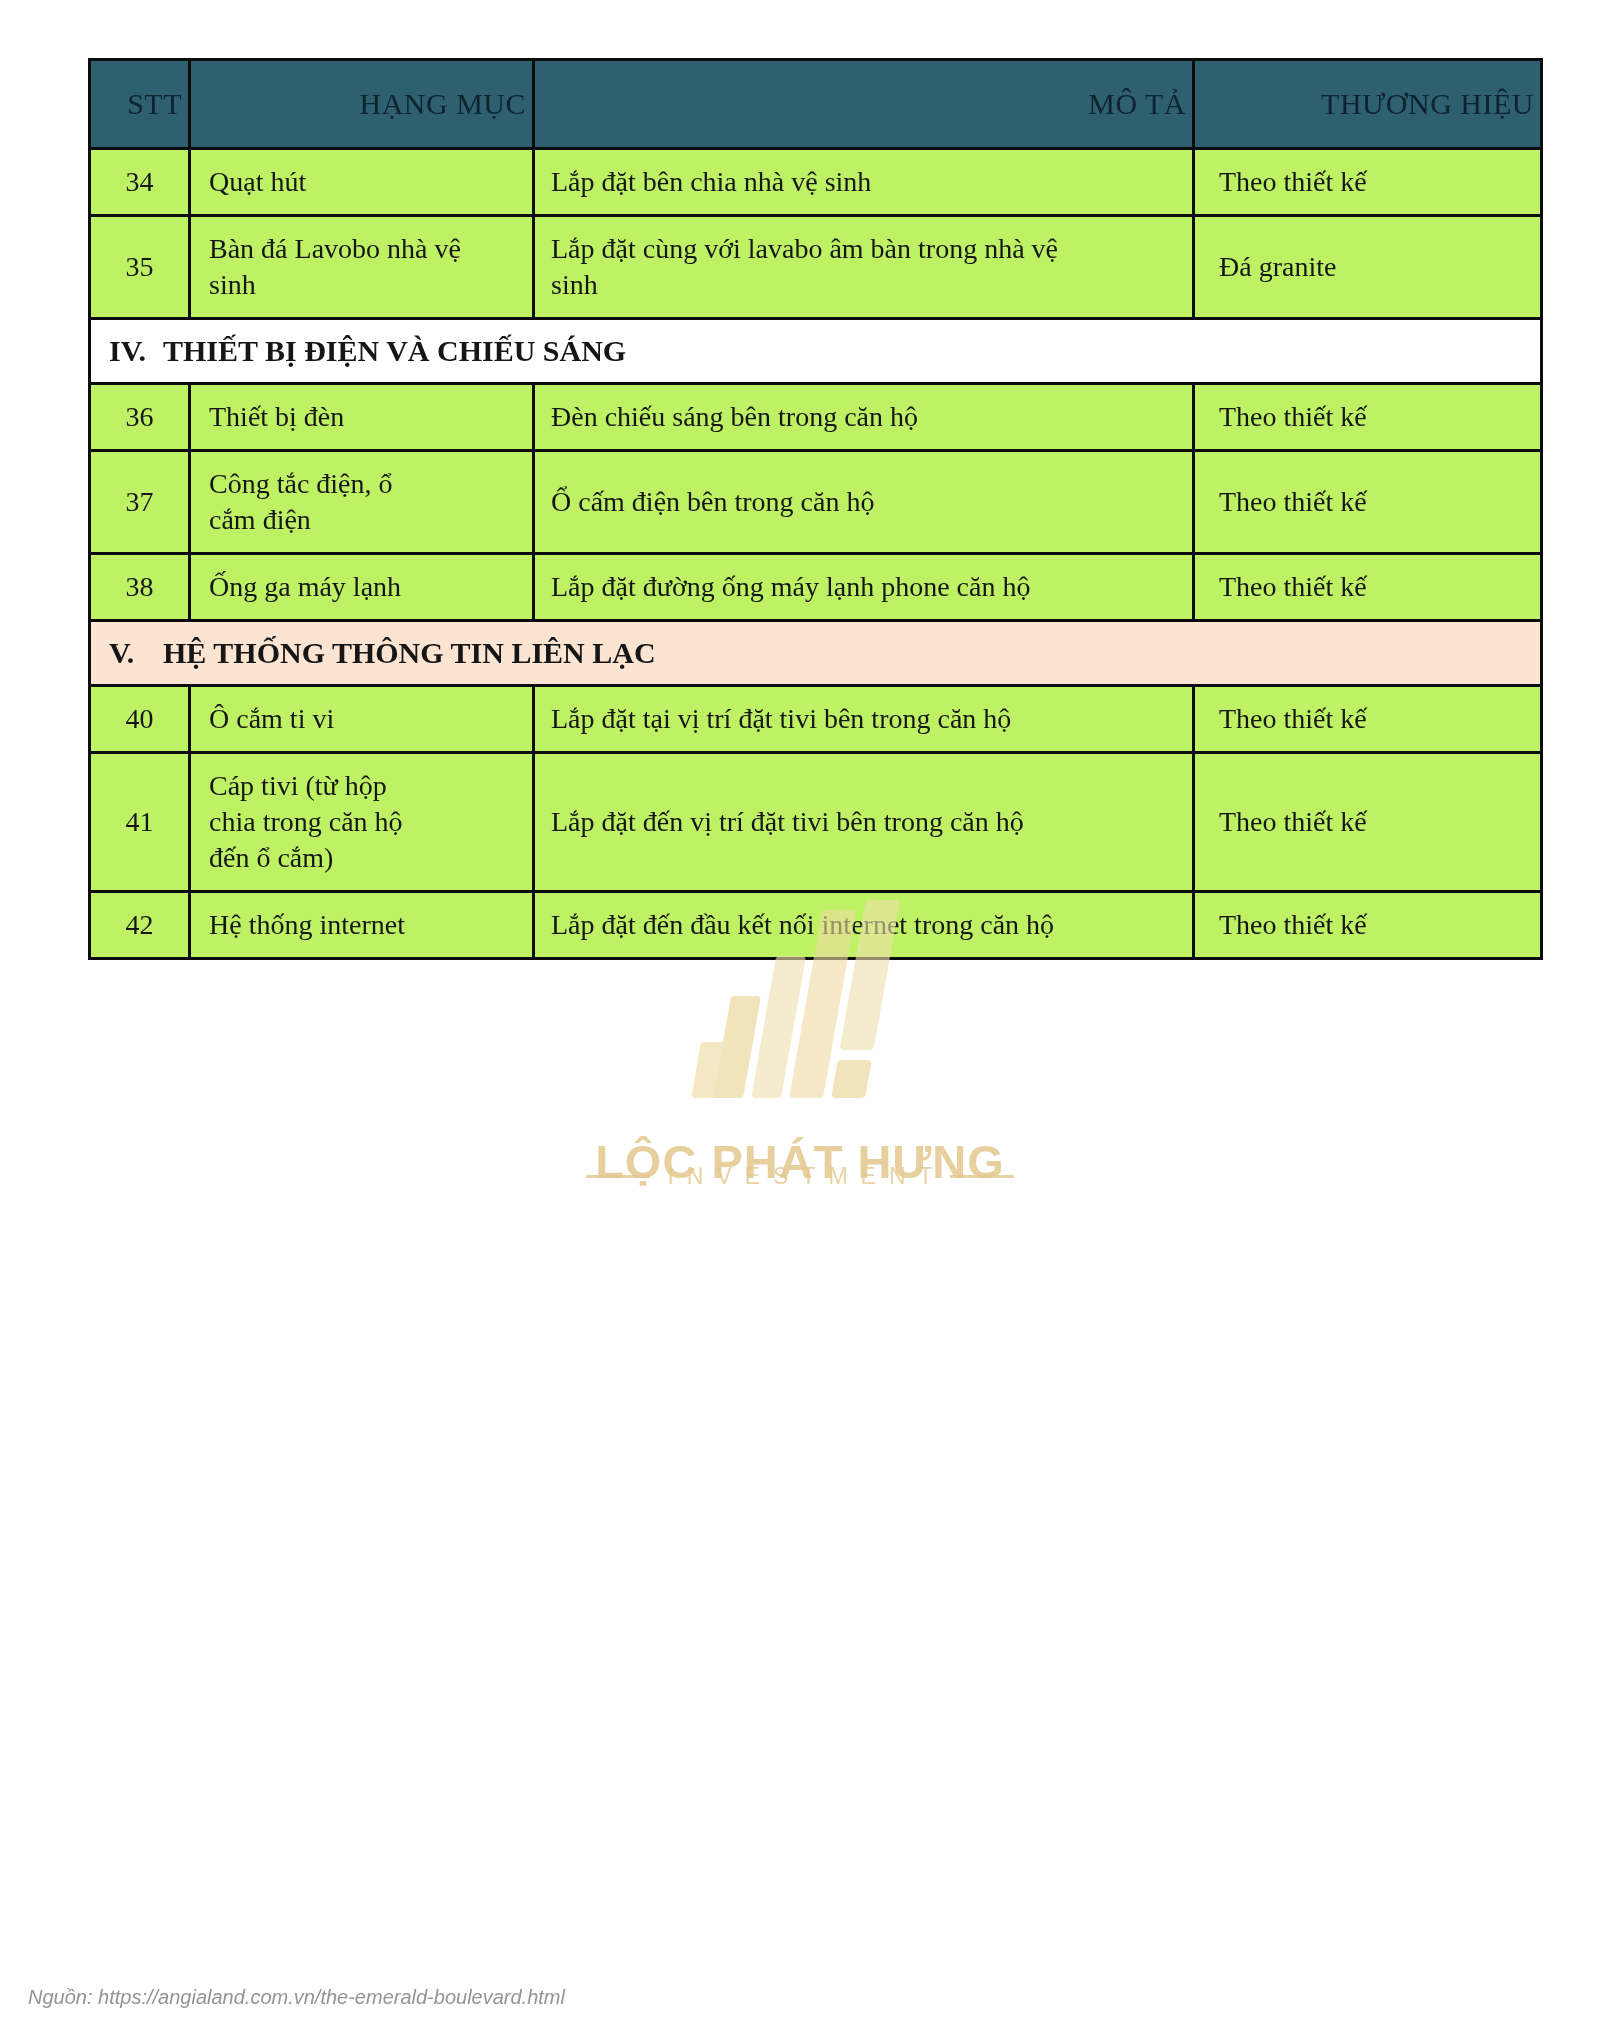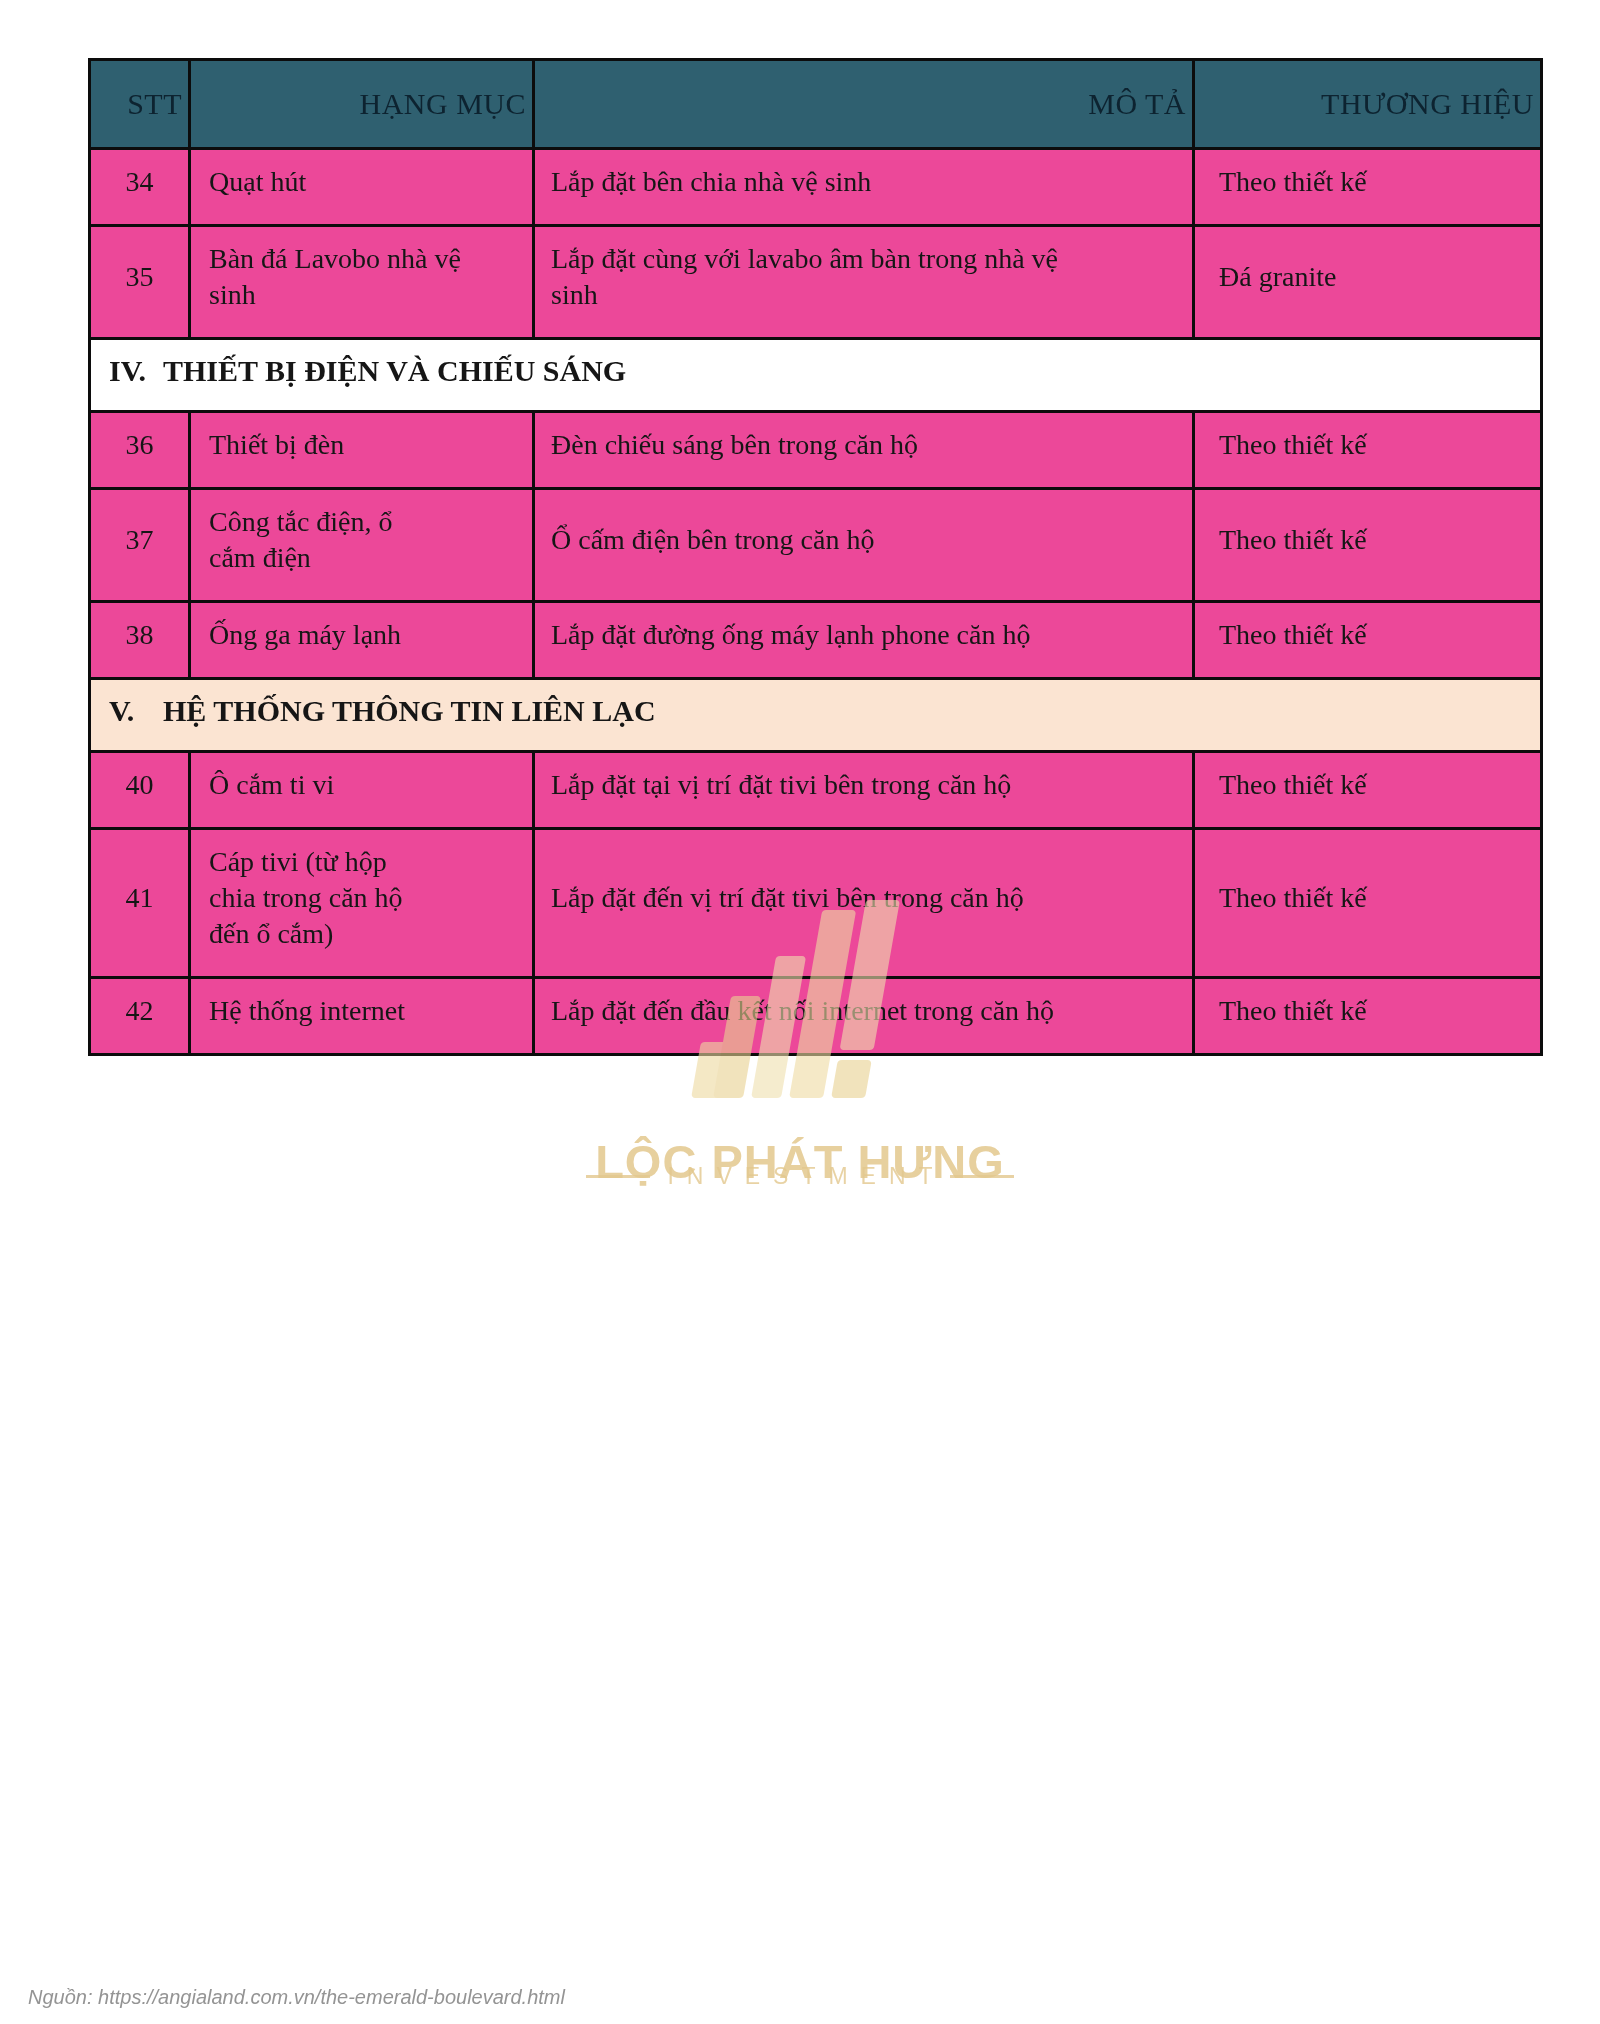--- a/index.html
+++ b/index.html
@@ -35,32 +35,32 @@
     font-weight: normal;
     text-align: right;
     padding: 26px 6px;
     letter-spacing: 0.5px;
   }
   .spec-table td {
     font-size: 28px;
     line-height: 36px;
     color: #161616;
     vertical-align: middle;
-    padding: 14px 12px 24px 18px;
-    background: #ec4899;
+    padding: 14px 12px 14px 18px;
+    background: #bef264;
   }
   td.cell-stt  { text-align: center; padding-left: 0; padding-right: 0; }
   td.cell-desc { padding-left: 16px; }
   td.cell-brand{ padding-left: 24px; }
   .pre { white-space: pre-line; }
 
   tr.section-row td {
     font-weight: bold;
     font-size: 30px;
-    padding: 13px 0 21px 0;
+    padding: 13px 0 13px 0;
     background: #ffffff;
   }
   tr.section-row.highlight td { background: var(--section-v-bg, #fbe4d2); }
   .section-numeral {
     display: inline-block;
     margin-left: 18px;
     width: 54px;
   }
   .section-title { display: inline-block; }
 

